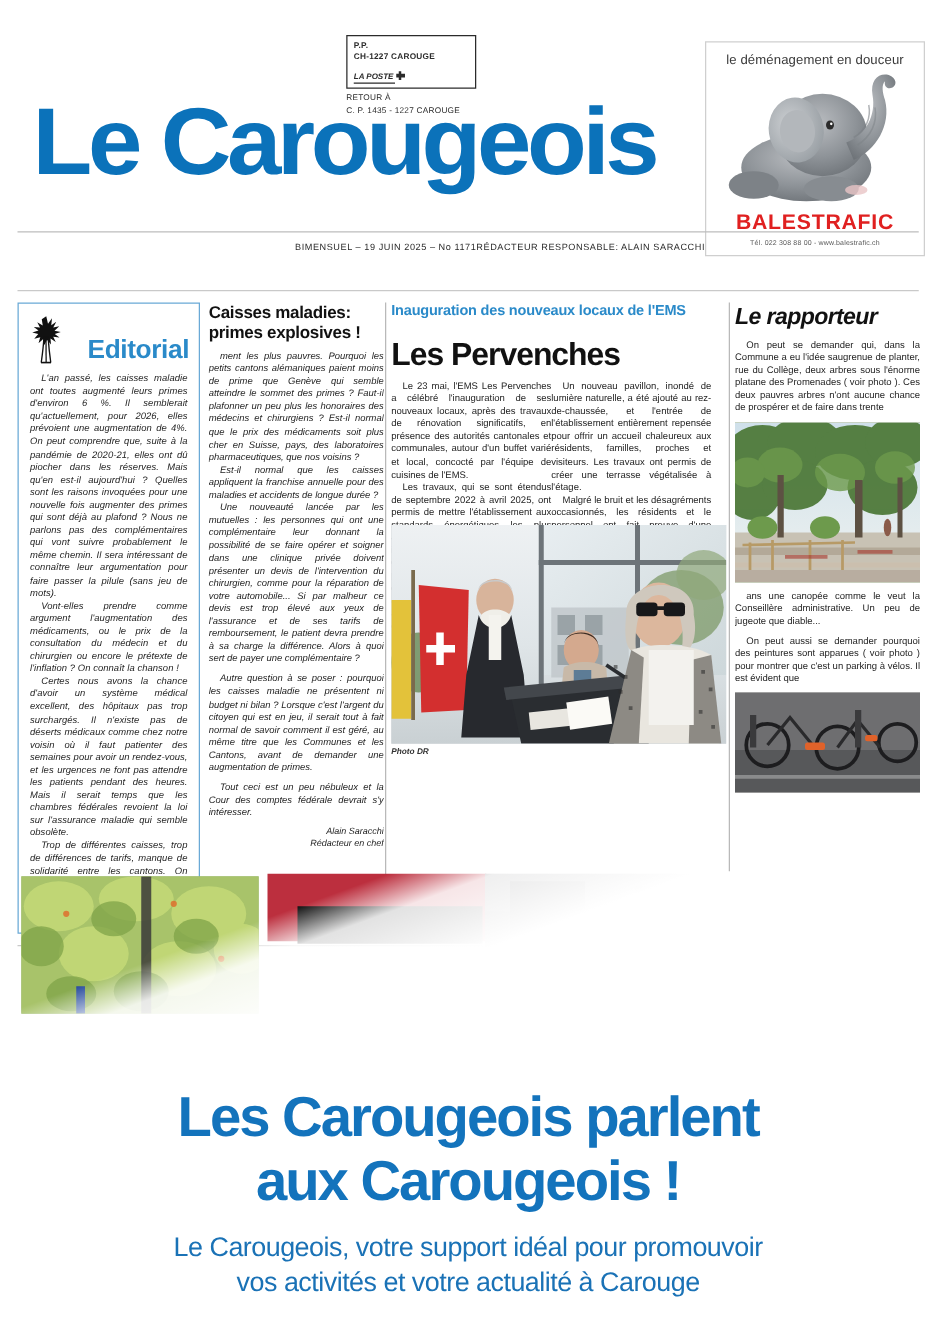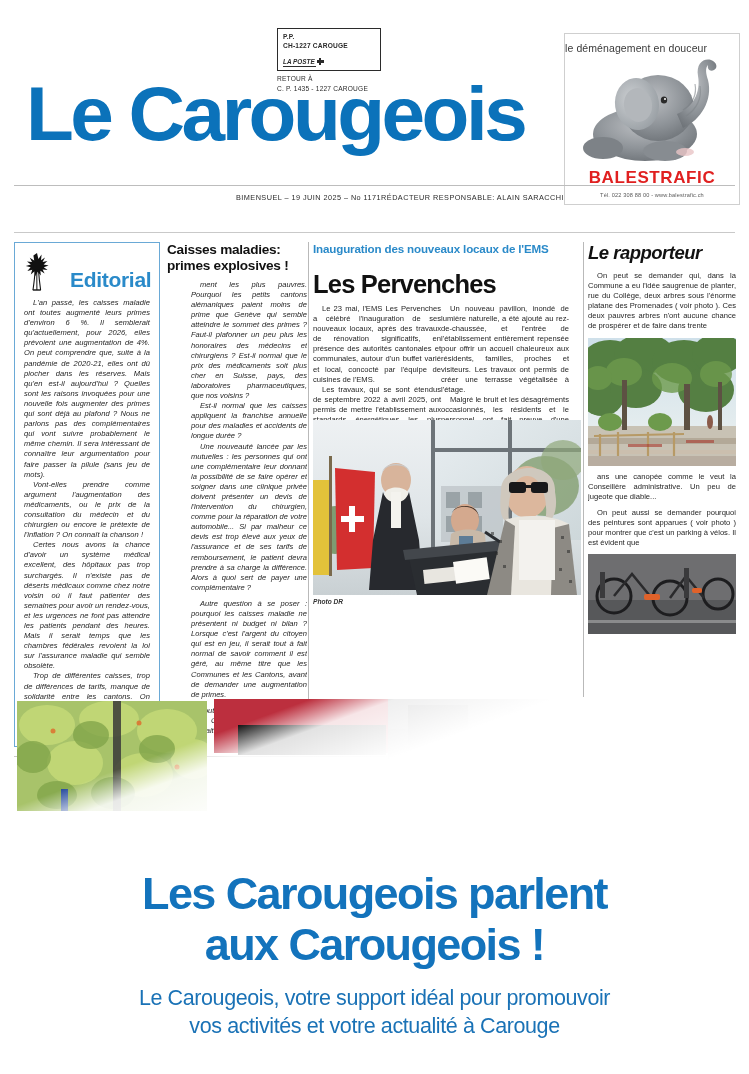--- a/index.html
+++ b/index.html
@@ -106,21 +106,21 @@
   .ad-box {
     position: absolute;
     right: 9px; top: 33px;
     width: 176px; height: 172px;
     border: 1px solid #cfcfcf;
     background: #ffffff;
     overflow: hidden;
   }
   .ad-slogan {
     position: absolute; top: 8px; left: 0; right: 0;
-    text-align: left;
+    text-align: center;
     font-size: 10.5px;
     color: #3a3a3a;
     letter-spacing: .1px;
   }
   .ad-elephant { position: absolute; left: 0; top: 18px; width: 176px; height: 116px; }
   .ad-brand {
     position: absolute; left: 0; right: 0; bottom: 16px;
     text-align: center;
     font-size: 17px;
     font-weight: 700;
@@ -169,21 +169,21 @@
   .edito-body p { margin: 0; text-indent: 9px; }
 
   
   .col2 { left: 167px; top: 10px; width: 140px; height: 505px; overflow: hidden; }
   .col2-title {
     font-size: 13.6px; font-weight: 700; color: #111;
     line-height: 15.5px; letter-spacing: -.25px; margin-bottom: 7px;
   }
   .col2-body {
     font-size: 7.55px; line-height: 10.1px;
-    text-align: justify; font-style: italic; color: #1e1e1e; margin-left: 24px;
+    text-align: justify; font-style: italic; color: #1e1e1e;
   }
   .col2-body p { margin: 0; text-indent: 9px; }
   .col2-body p.sp { margin-top: 6px; }
   .sig { text-align: right; font-style: italic; font-size: 7.2px; line-height: 9.6px; margin-top: 5px; color:#1e1e1e; }
 
   .vrule {
     position: absolute; top: 10px; width: 1px; height: 505px; background: #b9b9b9;
   }
 
   

